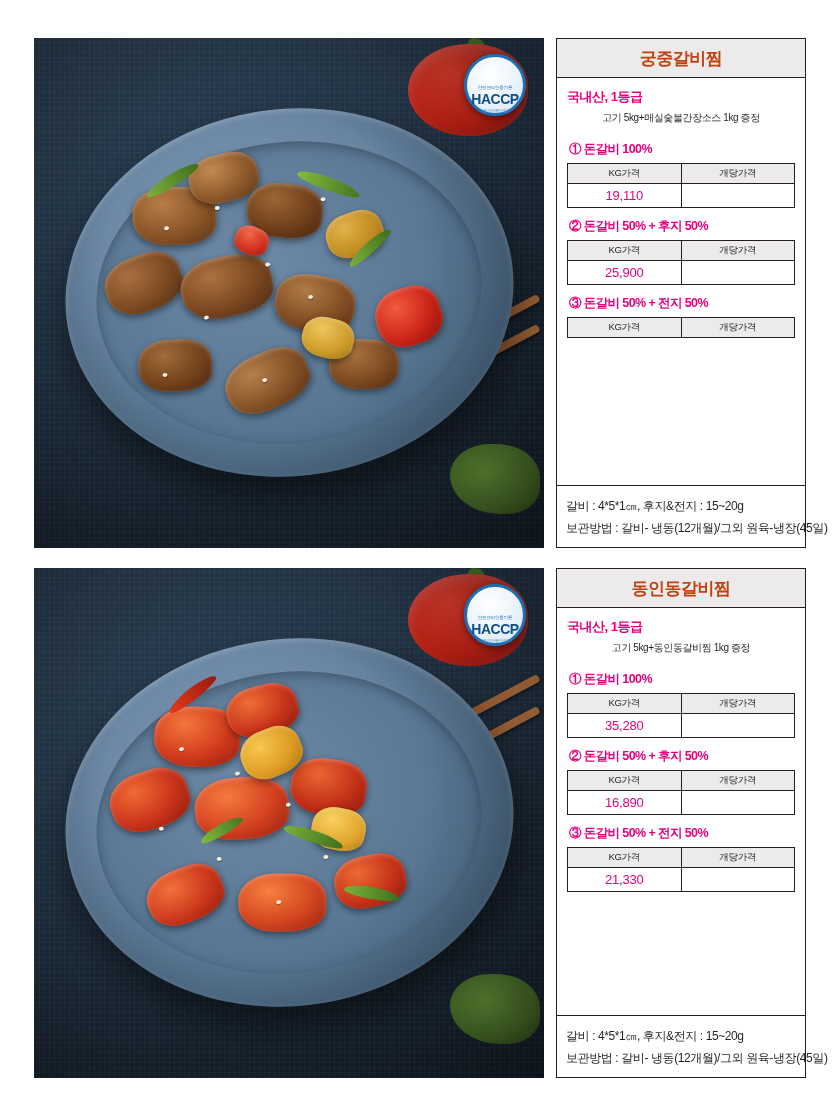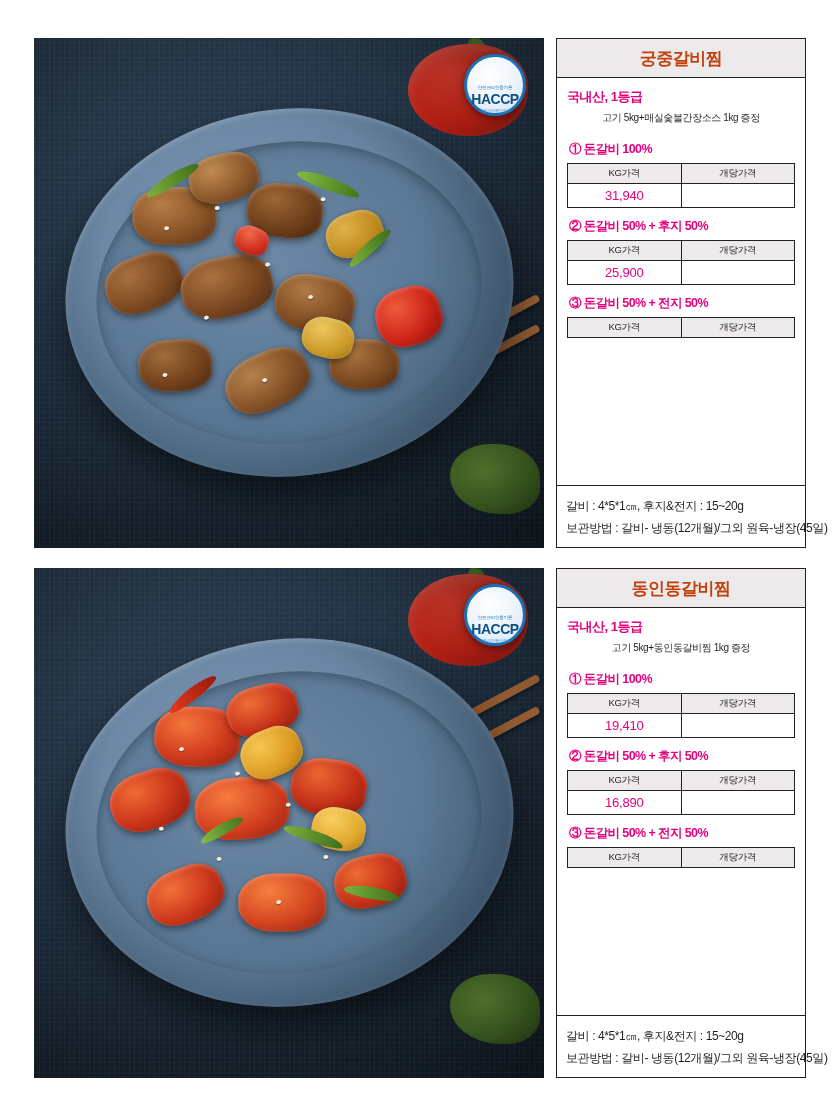--- a/index.html
+++ b/index.html
@@ -314,21 +314,21 @@
         <div class="gift">고기 5kg+매실숯불간장소스 1kg 증정</div>
 
         <div class="option-label">① 돈갈비 100%</div>
         <table class="price">
           <tbody>
               <tr>
             <th>KG가격</th>
             <th>개당가격</th>
           </tr>
           <tr>
-            <td>31,940</td>
+            <td>19,110</td>
             <td class="empty"></td>
           </tr>
         </tbody>
           </table>
 
         <div class="option-label">② 돈갈비 50% + 후지 50%</div>
         <table class="price">
           <tbody>
               <tr>
             <th>KG가격</th>
@@ -414,21 +414,21 @@
         <div class="gift">고기 5kg+동인동갈비찜 1kg 증정</div>
 
         <div class="option-label">① 돈갈비 100%</div>
         <table class="price">
           <tbody>
               <tr>
             <th>KG가격</th>
             <th>개당가격</th>
           </tr>
           <tr>
-            <td>19,410</td>
+            <td>35,280</td>
             <td class="empty"></td>
           </tr>
         </tbody>
           </table>
 
         <div class="option-label">② 돈갈비 50% + 후지 50%</div>
         <table class="price">
           <tbody>
               <tr>
             <th>KG가격</th>
@@ -441,20 +441,24 @@
         </tbody>
           </table>
 
         <div class="option-label">③ 돈갈비 50% + 전지 50%</div>
         <table class="price">
           <tbody>
               <tr>
             <th>KG가격</th>
             <th>개당가격</th>
           </tr>
+          <tr>
+            <td>21,330</td>
+            <td class="empty"></td>
+          </tr>
         </tbody>
           </table>
 
         <div class="divider-gap"></div>
       </div>
       <div class="notes">
         <div>갈비 : 4*5*1㎝, 후지&amp;전지 : 15~20g</div>
         <div>보관방법 : 갈비- 냉동(12개월)/그외 원육-냉장(45일)</div>
       </div>
     </div>

